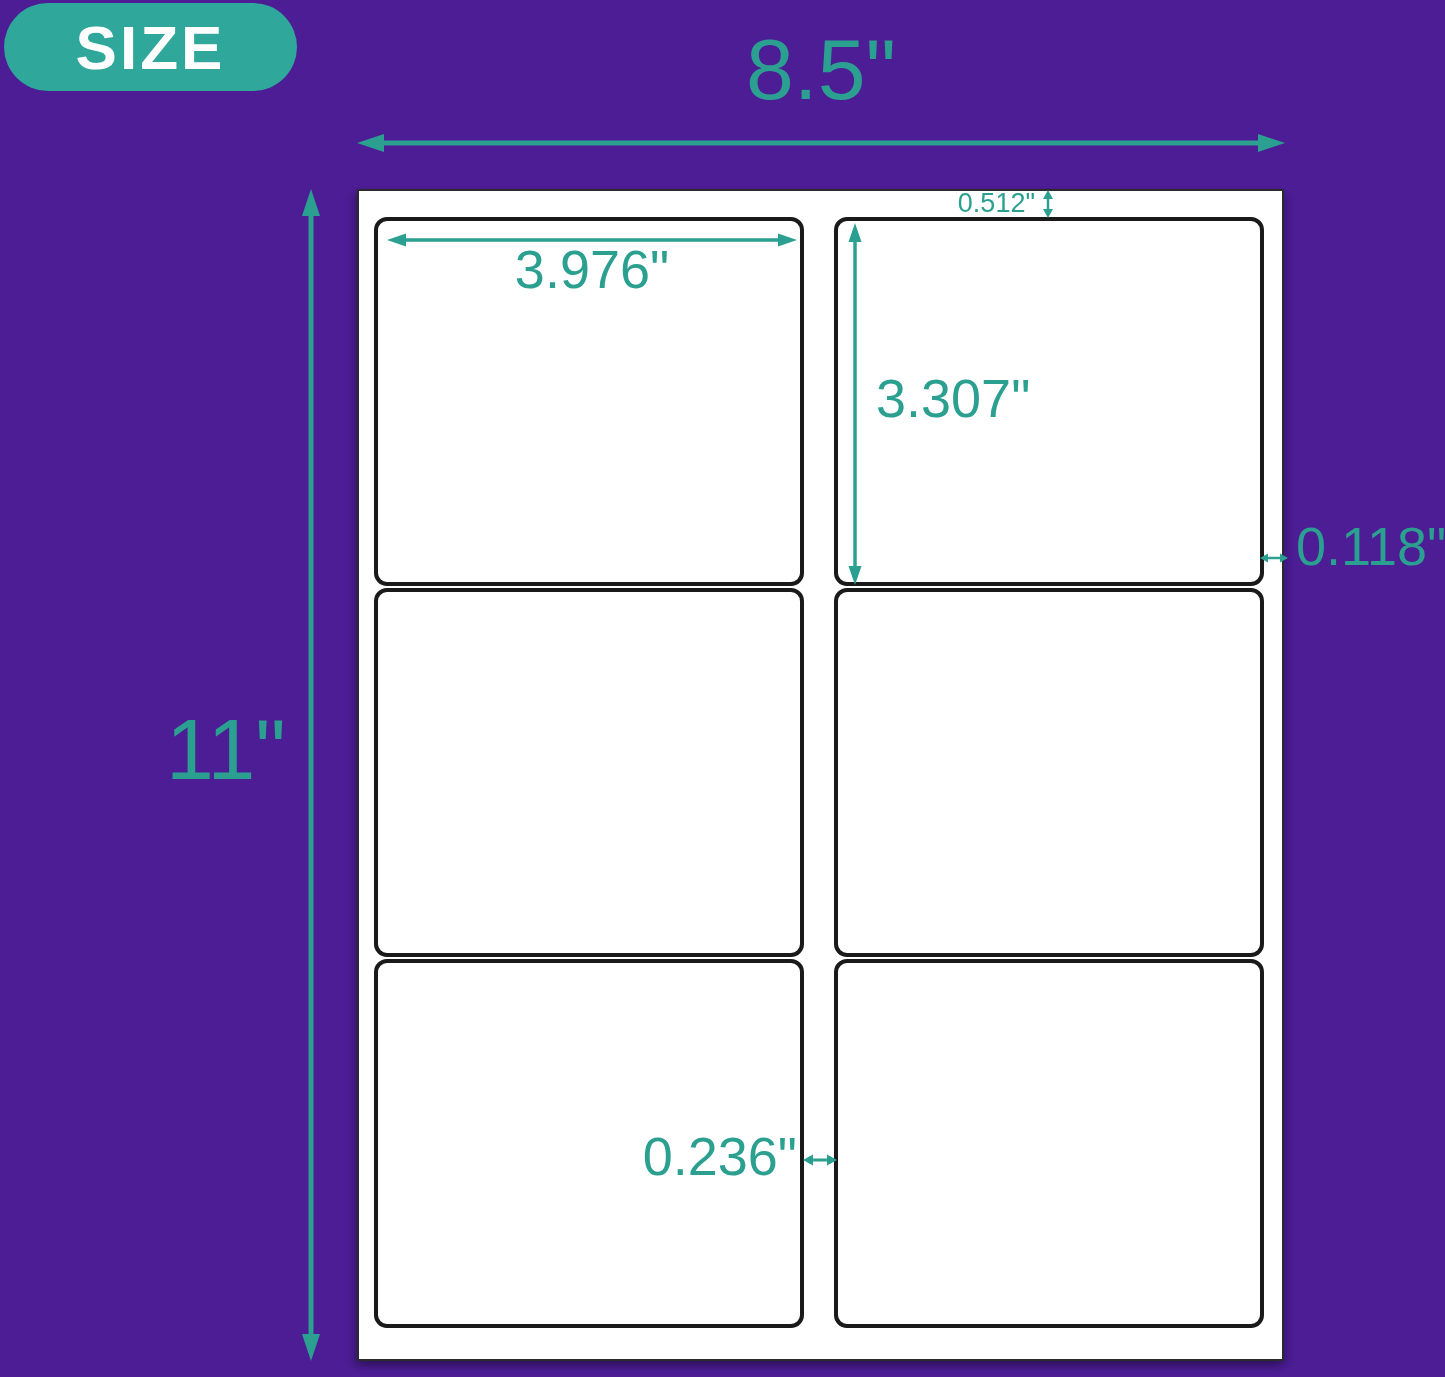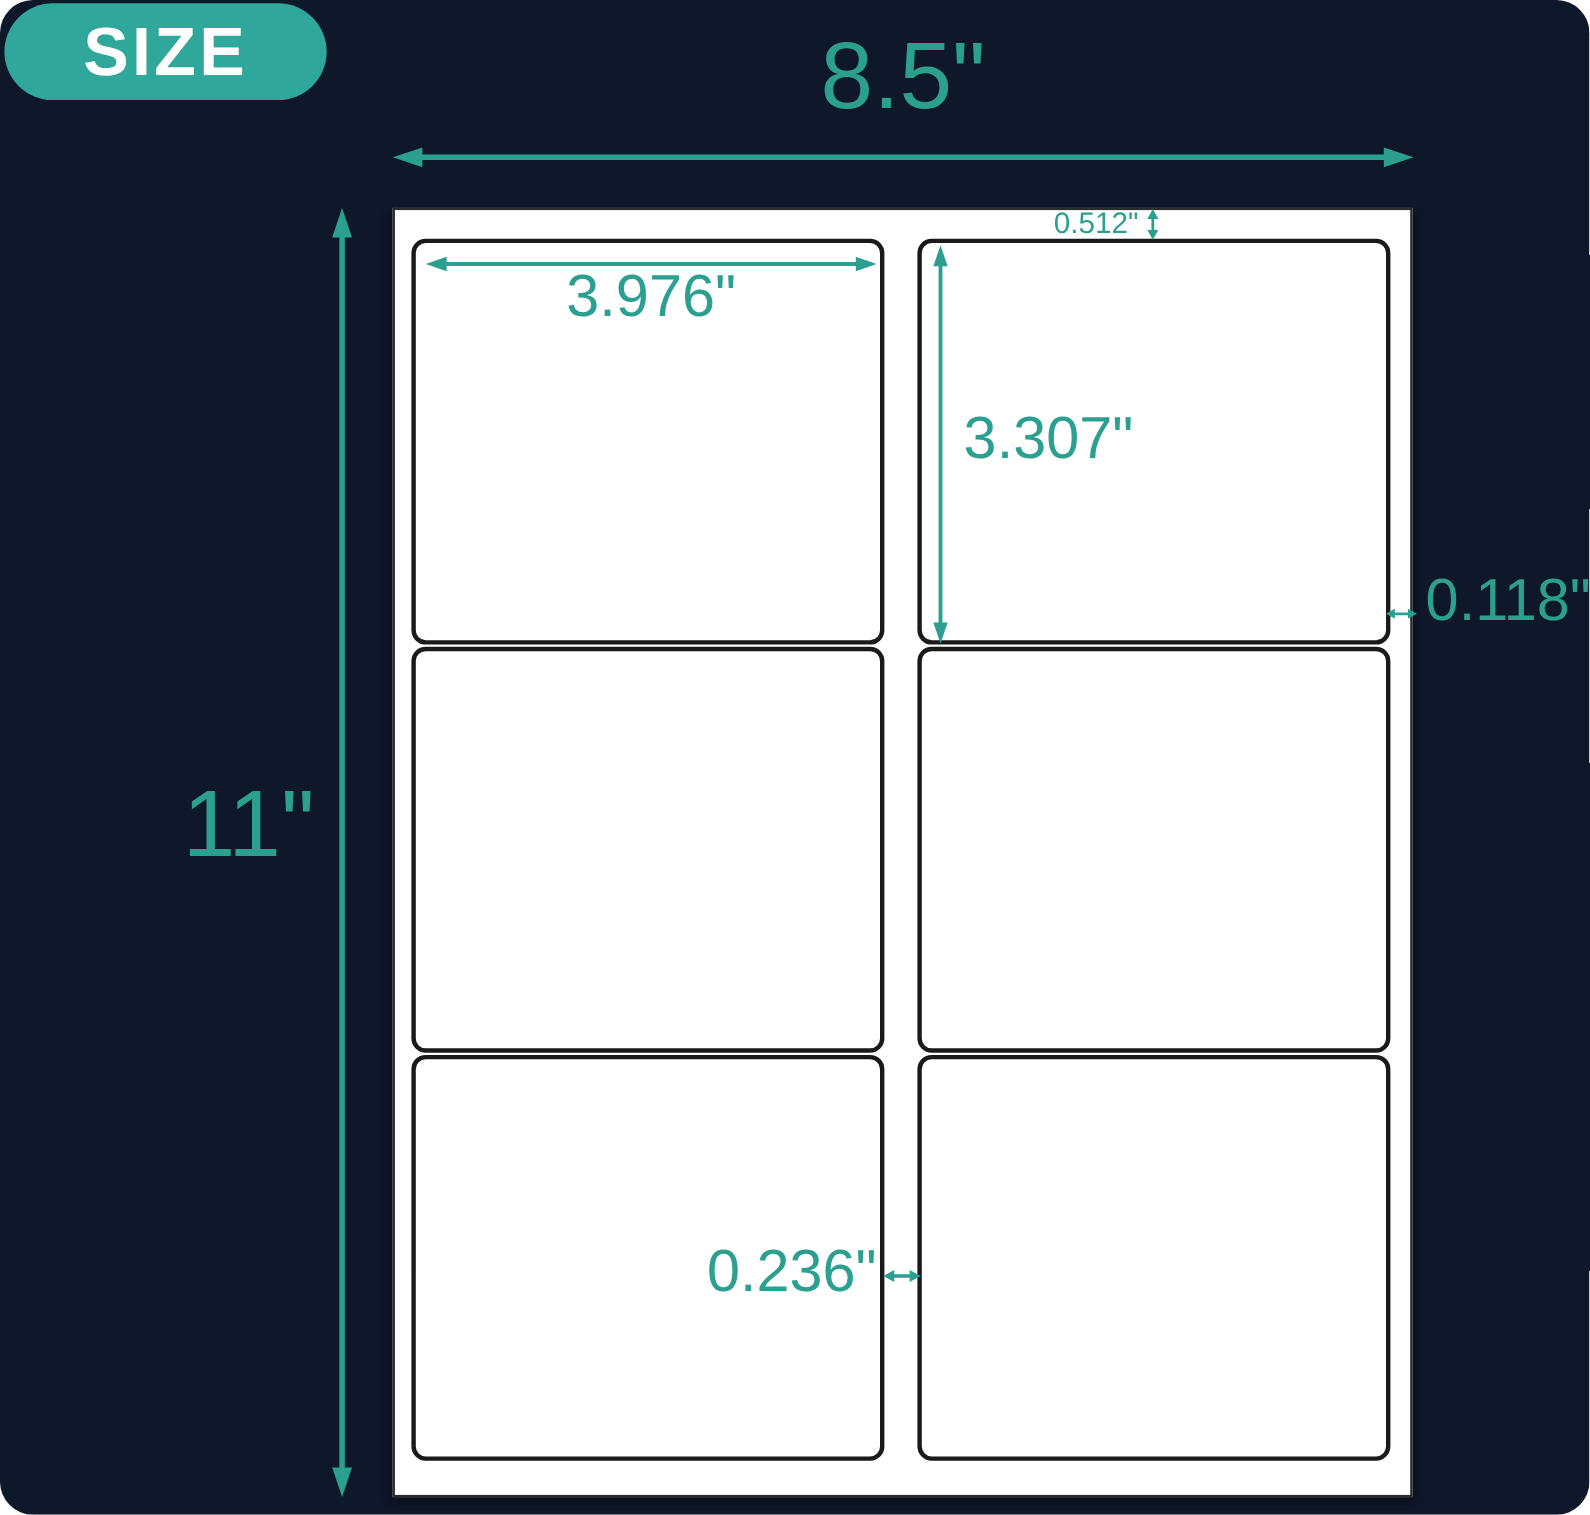--- a/index.html
+++ b/index.html
@@ -1,24 +1,23 @@
 <!DOCTYPE html>
 <html><head>
 <meta charset="utf-8">
 <title>Label Sheet Size Diagram</title>
 <style>
   html, body { margin: 0; padding: 0; background: #ffffff; }
   .stage {
     position: relative;
     width: 1445px;
     height: 1377px;
-    background: #0f172a;
+    background: #4c1d95;
     font-family: "Liberation Sans", "DejaVu Sans", sans-serif;
     overflow: hidden;
-    border-radius: 30px;
   }
   .abs { position: absolute; }
 
   
   .badge {
     left: 4px; top: 3px;
     width: 293px; height: 88px;
     background: #2fa79a;
     border-radius: 46px;
     display: flex; align-items: center; justify-content: center;

